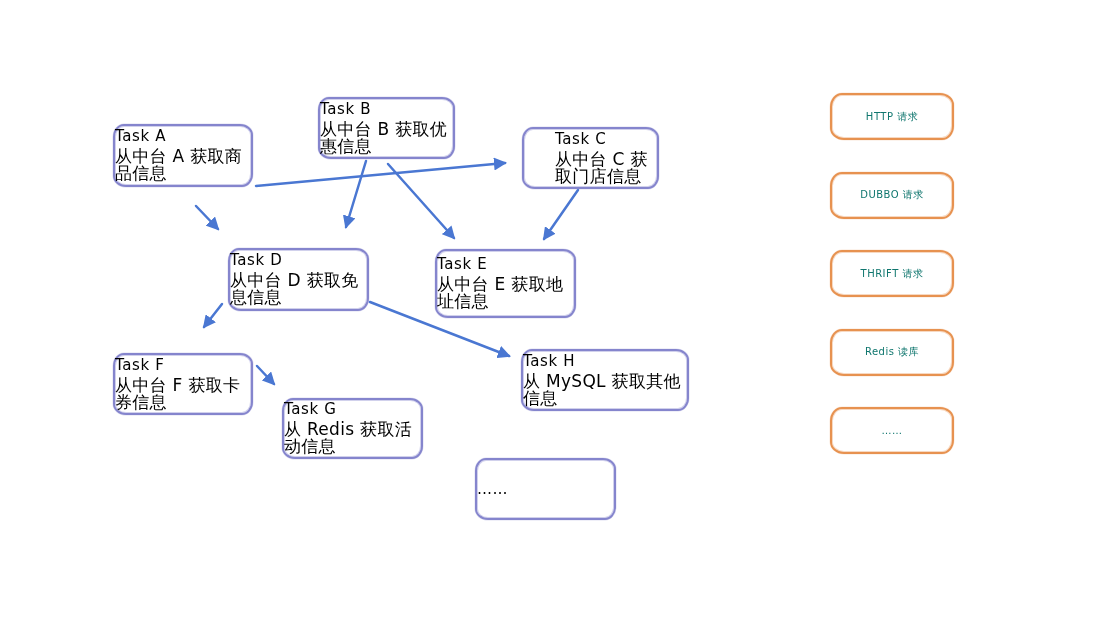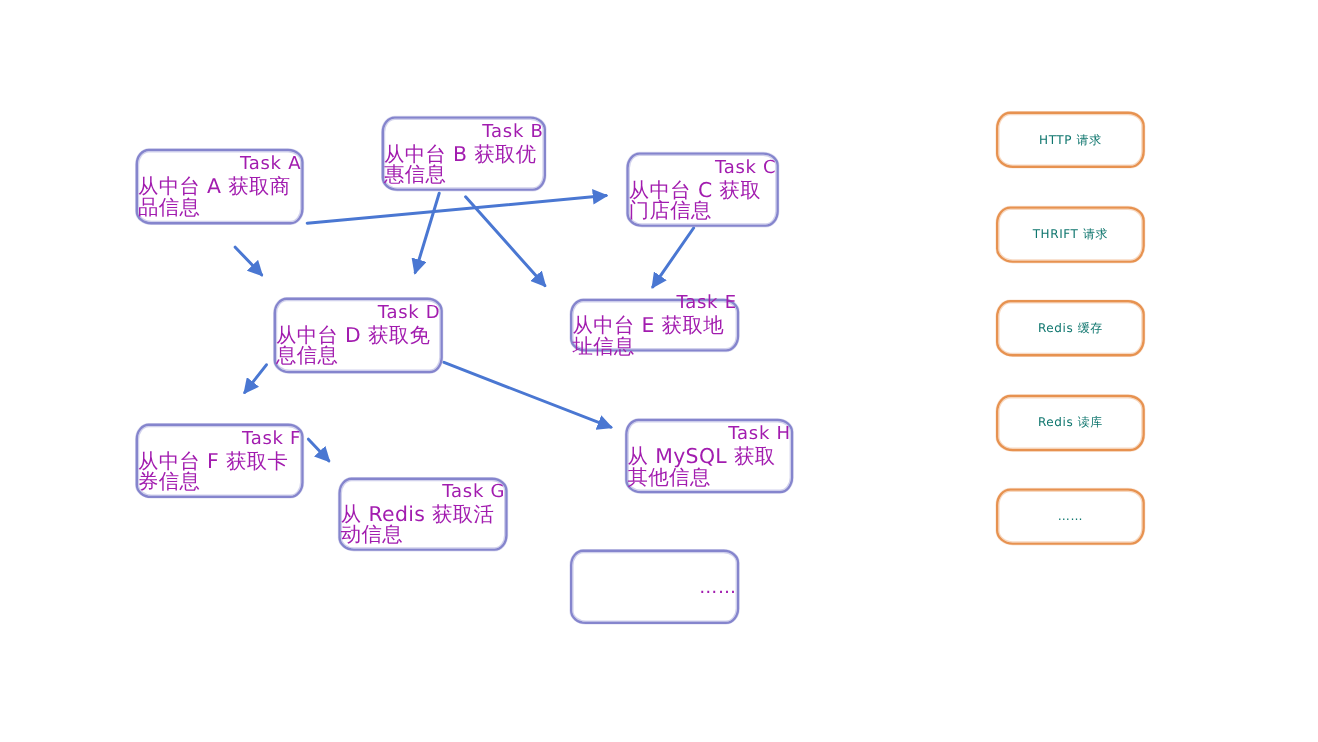--- a/index.html
+++ b/index.html
@@ -14,37 +14,37 @@
 
   
   .node {
     position: absolute;
     box-sizing: border-box;
     background: #ffffff;
     border: 2.5px solid #8585cd;
     border-radius: 11px 13px 11px 13px / 13px 11px 13px 11px;
     box-shadow: inset 0 0 0 1px rgba(133,133,205,.38), 0 0 0 .5px rgba(133,133,205,.25);
     display: flex; flex-direction: column;
-    align-items: flex-end; justify-content: center;
+    align-items: flex-start; justify-content: center;
     gap: 4px;
-    color: #a21caf;
+    color: #000000;
     z-index: 2;
   }
   .node .t  { font-size: 15px; letter-spacing: .6px; line-height: 1; }
   .node .s  { font-size: 17px; letter-spacing: .3px; line-height: 1; }
   .node.dots { font-size: 14px; letter-spacing: 2px; }
 
   .n-a { left:113px; top:124px; width:140px; height:63px; }
   .n-b { left:318px; top: 97px; width:137px; height:62px; }
-  .n-c { left:522px; top:127px; width:127px; height:62px; }
+  .n-c { left:522px; top:127px; width:137px; height:62px;padding-left:31px; }
   .n-d { left:228px; top:238px; width:141px; height:63px;margin-top:10px; }
-  .n-e { left:435px; top:249px; width:141px; height:44px;margin-left:40px; }
+  .n-e { left:435px; top:249px; width:141px; height:69px; }
   .n-f { left:113px; top:353px; width:140px; height:62px; }
   .n-g { left:282px; top:382px; width:141px; height:61px;margin-top:16px; }
-  .n-h { left:521px; top:349px; width:140px; height:62px; }
+  .n-h { left:521px; top:349px; width:168px; height:62px; }
   .n-x { left:475px; top:458px; width:141px; height:62px; }
 
   
   .legend {
     position: absolute; left:830px; top:93px; width:124px;
     display: flex; flex-direction: column; gap: 31.5px;
     z-index: 2;
   }
   .legend .chip {
     box-sizing: border-box;
@@ -117,24 +117,24 @@
   </div>
   <div class="node n-x dots">
     <span class="t">……</span>
   </div>
 
   <div class="legend">
     <div class="chip">
       <span>HTTP 请求</span>
     </div>
     <div class="chip">
-      <span>THRIFT 请求</span>
+      <span>DUBBO 请求</span>
     </div>
     <div class="chip">
-      <span>Redis 缓存</span>
+      <span>THRIFT 请求</span>
     </div>
     <div class="chip">
       <span>Redis 读库</span>
     </div>
     <div class="chip">
       <span>……</span>
     </div>
   </div>
 
 </div>

